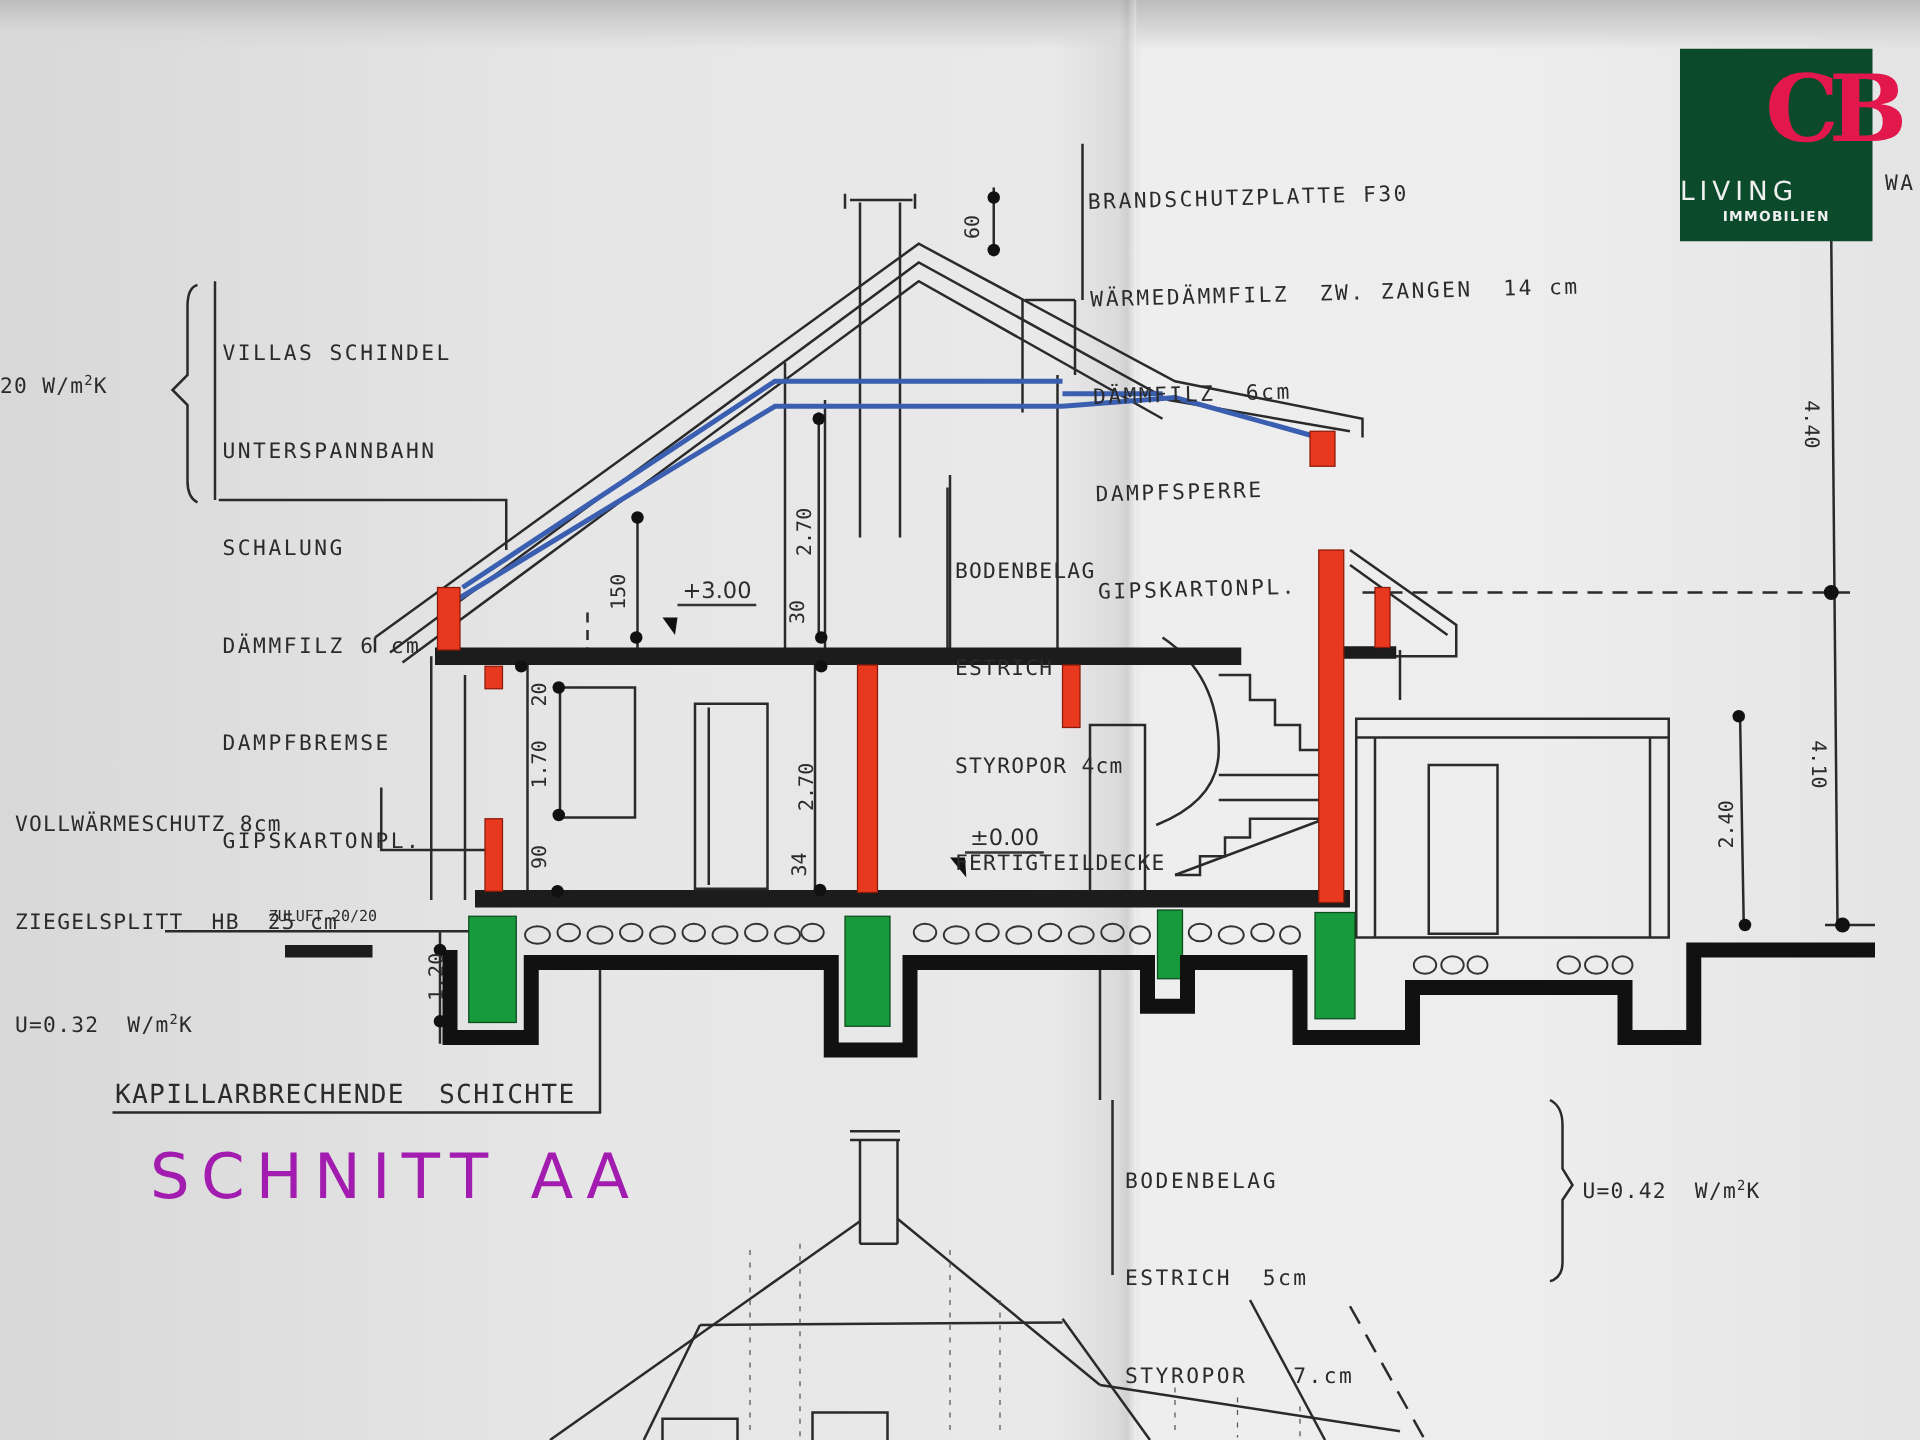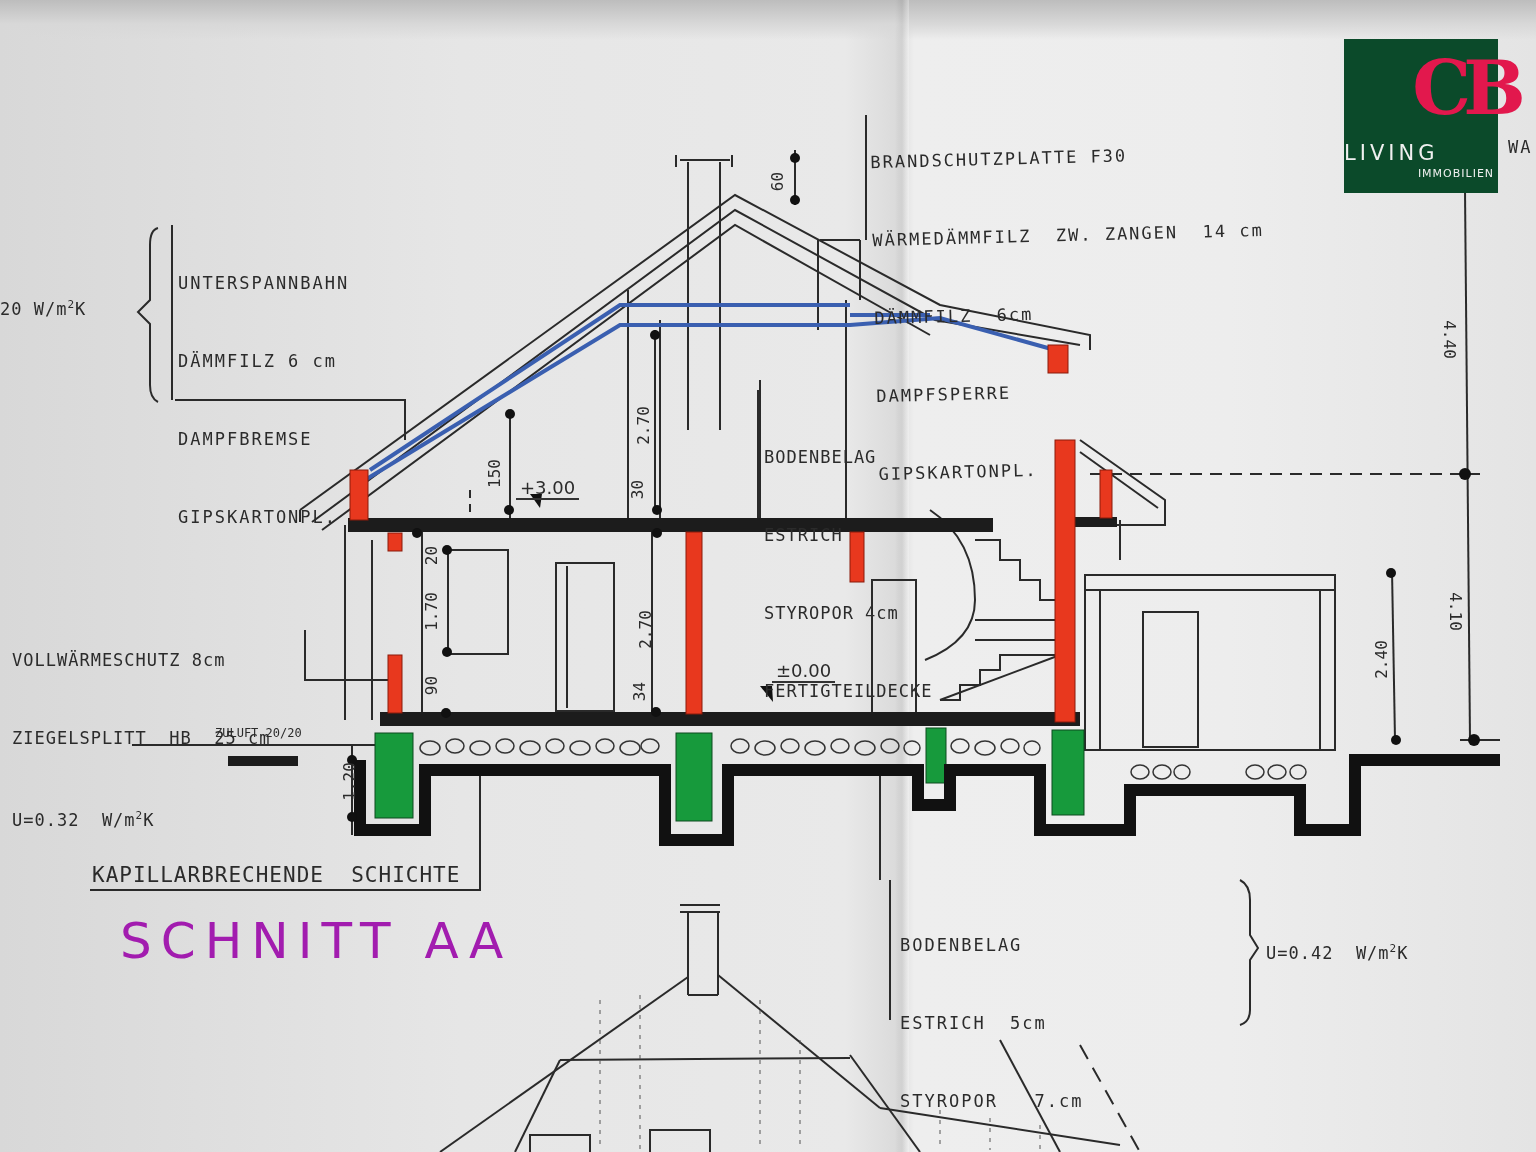--- a/index.html
+++ b/index.html
@@ -18,21 +18,21 @@
     background: linear-gradient(90deg, rgba(0,0,0,0) 0%, rgba(0,0,0,0.06) 50%, rgba(255,255,255,0.3) 100%); }
   svg.drawing { position: absolute; left: 0; top: 0; }
   .label { position: absolute; color: #2b2b2b; font-size: 17px; letter-spacing: 2px; line-height: 26px; white-space: pre; }
   .label div { height: 26px; }
   .title { position: absolute; left: 120px; top: 912px; font-family: "DejaVu Sans", sans-serif; font-size: 50px; letter-spacing: 9px; color: #a21caf; }
   .utext { position: absolute; color: #2b2b2b; font-size: 17px; letter-spacing: 1px; white-space: pre; }
   .utext sup { font-size: 11px; }
   .logo { position: absolute; left: 1344px; top: 39px; width: 154px; height: 154px; background: #0b4a2a; }
   .logo .cb { position: absolute; left: 0; top: 4px; width: 154px; text-align: center; font-family: "DejaVu Serif", serif; font-size: 74px; font-weight: bold; color: #e2184d; letter-spacing: -8px; line-height: 90px; padding-left: 44px; }
   .logo .living { position: absolute; left: 0; top: 102px; width: 154px; font-family: "DejaVu Sans", sans-serif; font-size: 21px; color: #f0f0f0; letter-spacing: 4px; }
-  .logo .immo { position: absolute; left: 0; top: 128px; width: 154px; text-align: center; font-family: "DejaVu Sans", sans-serif; font-size: 11px; font-weight: normal; color: #f0f0f0; letter-spacing: 1px; padding-left: 35px; }
+  .logo .immo { position: absolute; left: 0; top: 128px; width: 154px; text-align: center; font-family: "DejaVu Sans", sans-serif; font-size: 11px; font-weight: bold; color: #f0f0f0; letter-spacing: 1px; }
   .dim { position: absolute; font-size: 16px; color: #2b2b2b; transform: rotate(-90deg); transform-origin: center; white-space: pre; }
   .lvl { position: absolute; font-size: 18px; color: #2b2b2b; font-family: "DejaVu Sans", sans-serif; border-bottom: 2px solid #333; padding: 0 4px; }
 </style>
 </head>
 <body>
 
 <div class="paper"></div>
 <div class="top-edge"></div>
 <div class="fold"></div>
 
@@ -230,21 +230,23 @@
     <line x1="1040" y1="1125" x2="1040" y2="1150"></line>
   </g>
 
   <g fill="none" stroke="#2a2a2a" stroke-width="2">
     <path d="M158,228 Q150,230 150,245 L150,300 L138,312 L150,324 L150,385 Q150,398 158,402"></path>
     <path d="M1240,880 Q1250,885 1250,900 L1250,935 L1258,948 L1250,960 L1250,1010 Q1250,1022 1240,1025"></path>
   </g>
 </svg>
 
 <div class="label" style="left:178px; top:218px;">
+  <div>VILLAS SCHINDEL</div>
   <div>UNTERSPANNBAHN</div>
+  <div>SCHALUNG</div>
   <div>DÄMMFILZ 6 cm</div>
   <div>DAMPFBREMSE</div>
   <div>GIPSKARTONPL.</div>
 </div>
 <div class="utext" style="left:0px; top:298px;"><span>20 W/m</span><sup>2</sup><span>K</span></div>
 
 <div class="label" style="left:874px; top:92px; transform:rotate(-1.5deg);">
   <div>BRANDSCHUTZPLATTE F30</div>
   <div>WÄRMEDÄMMFILZ  ZW. ZANGEN  14 cm</div>
   <div>DÄMMFILZ  6cm</div>
@@ -277,21 +279,21 @@
   <div>STYROPOR   7.cm</div>
   
   
 </div>
 <div class="utext" style="left:1266px; top:942px;"><span>U=0.42  W/m</span><sup>2</sup><span>K</span></div>
 
 <div class="dim" style="left:768px; top:172px;">60</div>
 <div class="dim" style="left:480px; top:464px;">150</div>
 <div class="dim" style="left:624px; top:416px;">2.70</div>
 <div class="dim" style="left:628px; top:480px;">30</div>
-<div class="lvl" style="left:516px; top:462px;margin-top:15px;">+3.00</div>
+<div class="lvl" style="left:542px; top:462px;">+3.00</div>
 <div class="lvl" style="left:772px; top:660px;">±0.00</div>
 <div class="dim" style="left:422px; top:546px;">20</div>
 <div class="dim" style="left:412px; top:602px;">1.70</div>
 <div class="dim" style="left:422px; top:676px;">90</div>
 <div class="dim" style="left:626px; top:620px;">2.70</div>
 <div class="dim" style="left:630px; top:682px;">34</div>
 <div class="dim" style="left:330px; top:772px;">1.20</div>
 <div class="dim" style="left:1430px; top:330px; transform:rotate(90deg);">4.40</div>
 <div class="dim" style="left:1436px; top:602px; transform:rotate(90deg);">4.10</div>
 <div class="dim" style="left:1362px; top:650px;">2.40</div>

